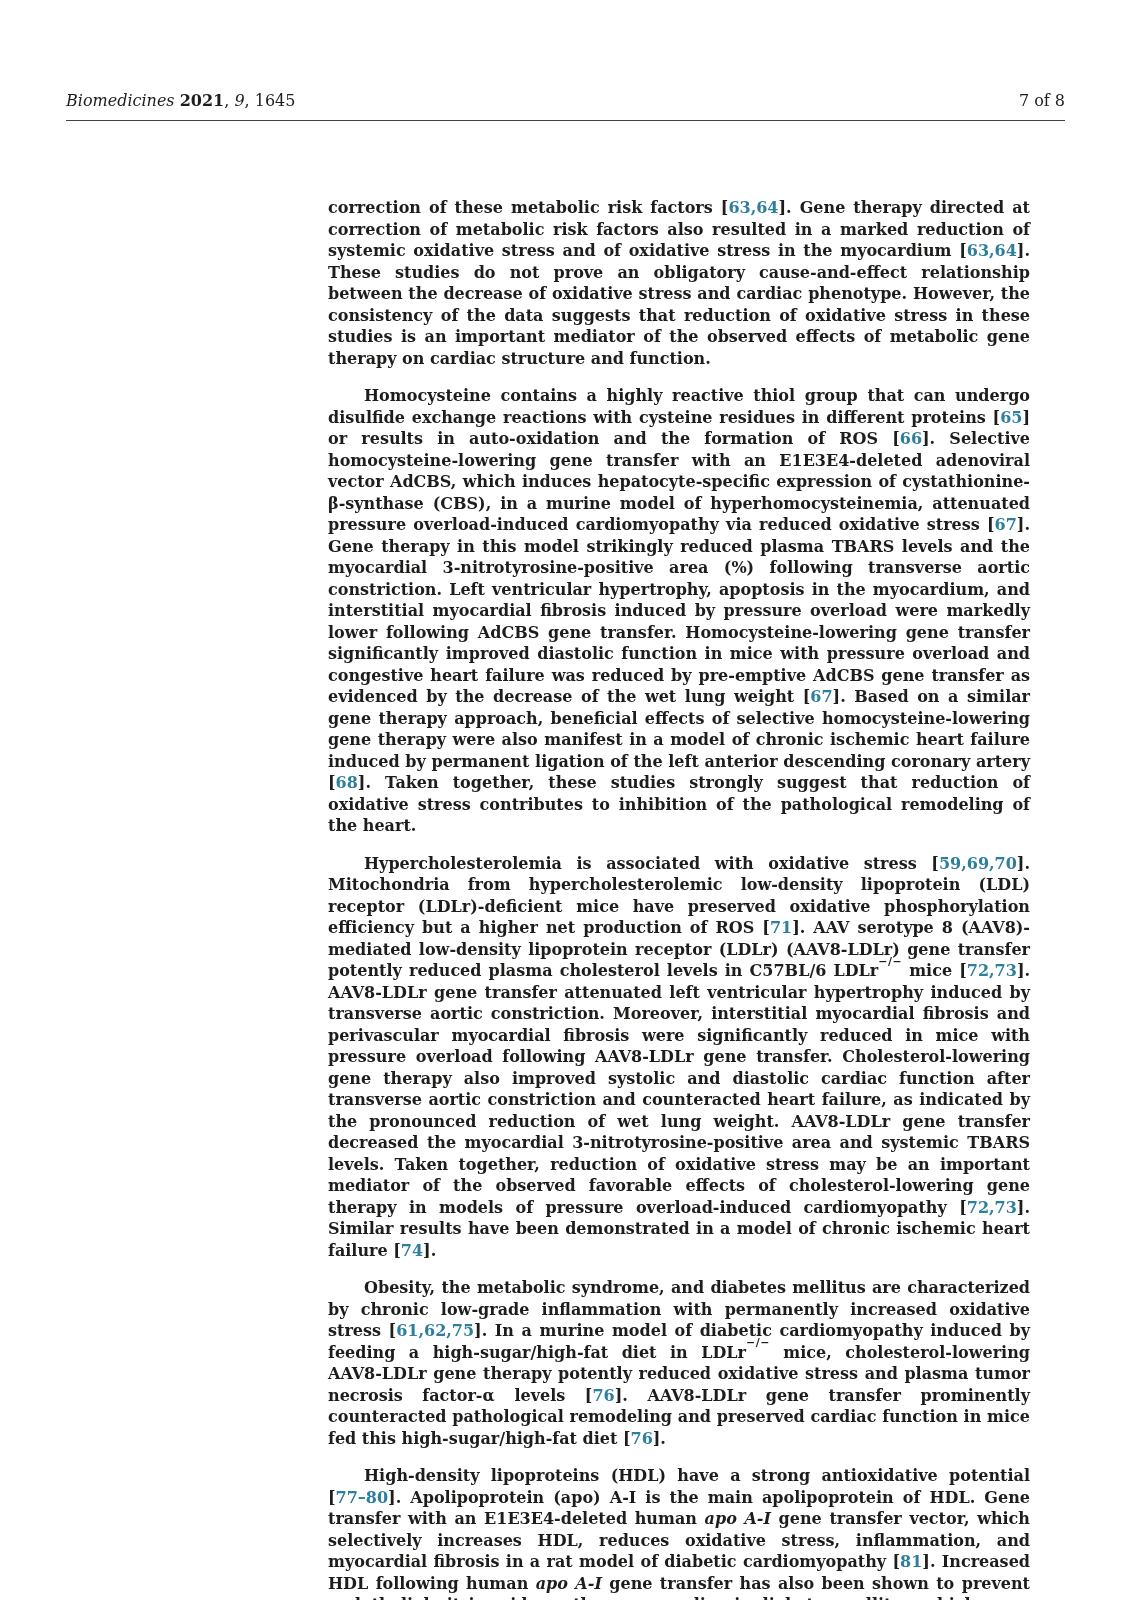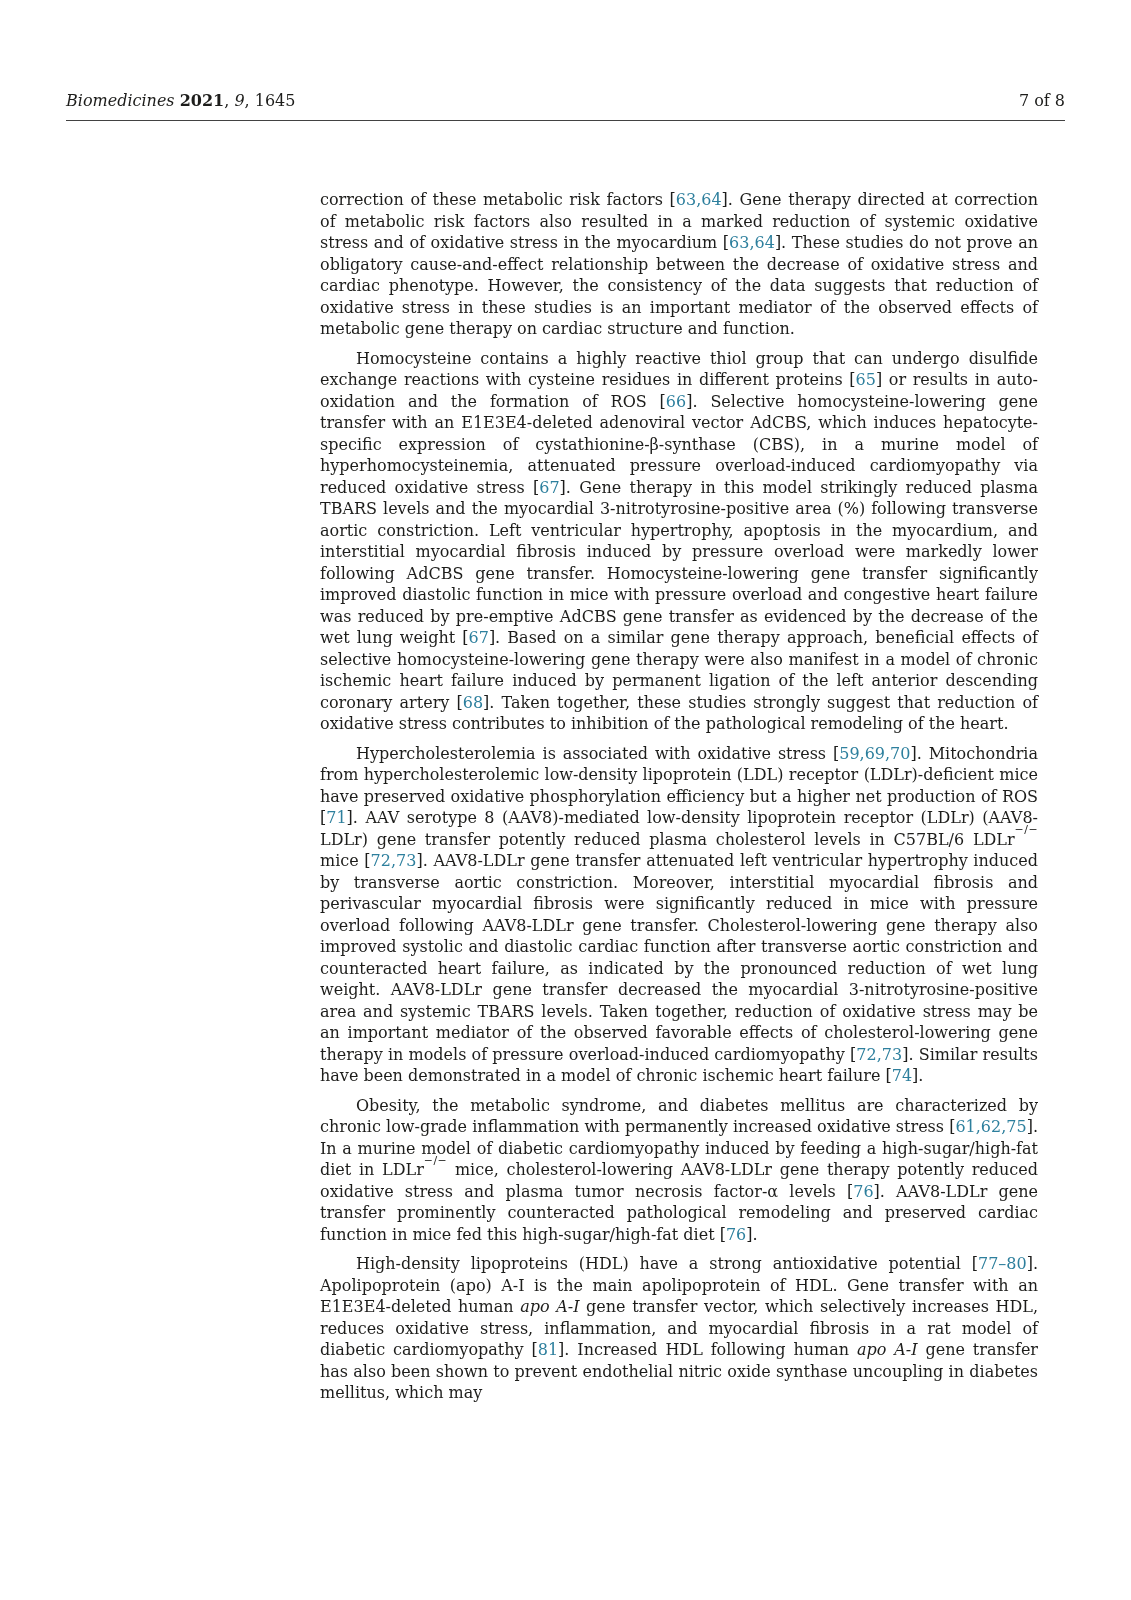--- a/index.html
+++ b/index.html
@@ -24,21 +24,21 @@
   .running-head .left b{font-weight:bold;}
   .head-rule{
     position:absolute;top:120px;left:66px;width:999px;height:1.4px;
     background:#424242;
   }
   .body-col{
     position:absolute;top:181px;left:312px;width:734px;
     font-size:16px;line-height:21.5px;
     text-align:justify;
   }
-  .body-col p{margin:8px;padding:0;}
+  .body-col p{margin:16px;padding:0;font-weight:bold;}
   .body-col p.indent{text-indent:36px;}
   .cite{color:var(--cite);cursor:pointer;}
   em{font-style:italic;}
   sup.ss{font-size:0.68em;position:relative;top:-0.45em;line-height:0;letter-spacing:0.5px;}
 </style>
 </head>
 <body>
 
 <div class="page">
 

